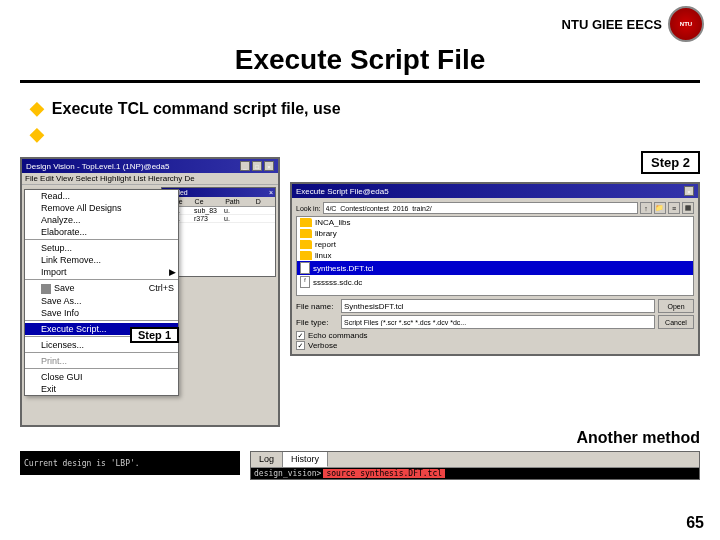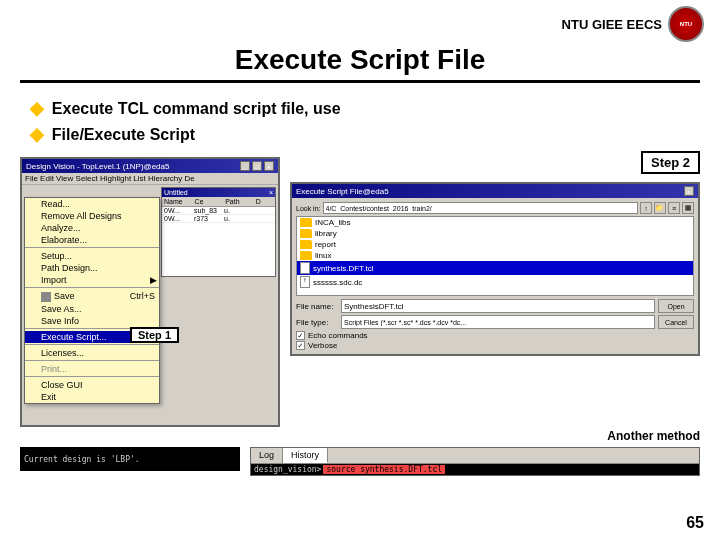--- a/index.html
+++ b/index.html
@@ -120,23 +120,23 @@
       padding: 1px 3px;
       font-size: 8px;
       color: #000;
       border-bottom: 1px solid #aaa;
     }
     .win-menubar span { }
 
     .dropdown-menu {
       position: absolute;
       left: 2px;
-      top: 38px;
-      width: 136px;
-      background: #fef9c3;
+      top: 30px;
+      width: 155px;
+      background: #ffffff;
       border: 1px solid #666;
       box-shadow: 2px 2px 4px rgba(0,0,0,0.3);
       font-size: 9px;
       z-index: 5;
     }
     .menu-item {
       padding: 1px 16px;
       color: #000;
       position: relative;
     }
@@ -366,21 +366,21 @@
       color: #000;
       background: #fff;
       border: 2px solid #000;
       padding: 2px 8px;
       align-self: flex-end;
       margin-top: -6px;
     }
 
     
     .another-method {
-      font-size: 12px;
+      font-size: 16px;
       font-weight: bold;
       color: #000;
       text-align: right;
       padding-right: 20px;
       margin-top: 2px;
     }
 
     
     .bottom-area {
       display: flex;
@@ -451,21 +451,20 @@
 
 <div class="page-title">Execute Script File</div>
 
 <div class="bullets">
   <div class="bullet-item">
     <span class="bullet-diamond">◆</span>
     <span>Execute TCL command script file, use</span>
   </div>
   <div class="bullet-item">
     <span class="bullet-diamond">◆</span>
-    <span>File/Execute Script</span>
   </div>
 </div>
 
 <div class="screenshots-area">
 
   <div class="left-screenshot">
     <div class="win-titlebar">
       <span>Design Vision - TopLevel.1 (1NP)@eda5</span>
       <div class="win-close-btns">
         <span class="win-btn">_</span>
@@ -477,21 +476,21 @@
       <span>File  Edit  View  Select  Highlight  List  Hierarchy  De</span>
     </div>
 
     <div class="dropdown-menu">
       <div class="menu-item">Read...</div>
       <div class="menu-item">Remove All Designs</div>
       <div class="menu-item">Analyze...</div>
       <div class="menu-item">Elaborate...</div>
       <div class="menu-item separator"></div>
       <div class="menu-item">Setup...</div>
-      <div class="menu-item">Path Design...</div>
+      <div class="menu-item">Link Remove...</div>
       <div class="menu-item">Import<span class="arrow">▶</span></div>
       <div class="menu-item separator"></div>
       <div class="menu-item">
         <span class="save-icon"></span>Save
         <span class="shortcut">Ctrl+S</span>
       </div>
       <div class="menu-item">Save As...</div>
       <div class="menu-item">Save Info</div>
       <div class="menu-item separator"></div>
       <div class="menu-item highlighted">Execute Script...</div>

